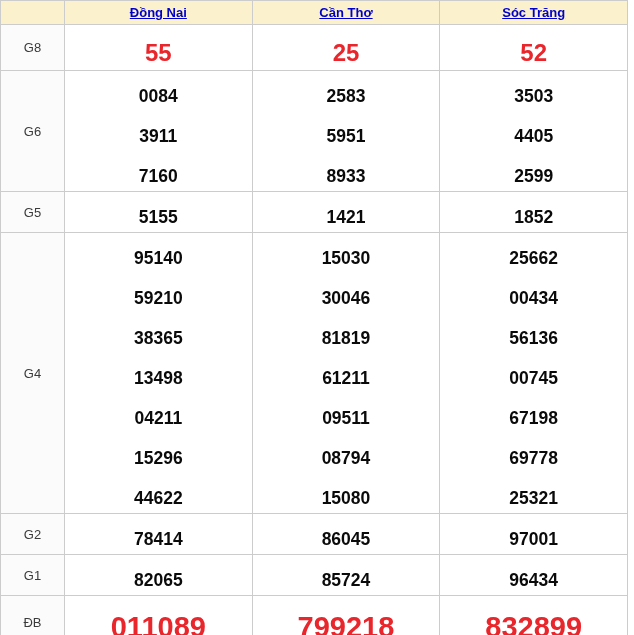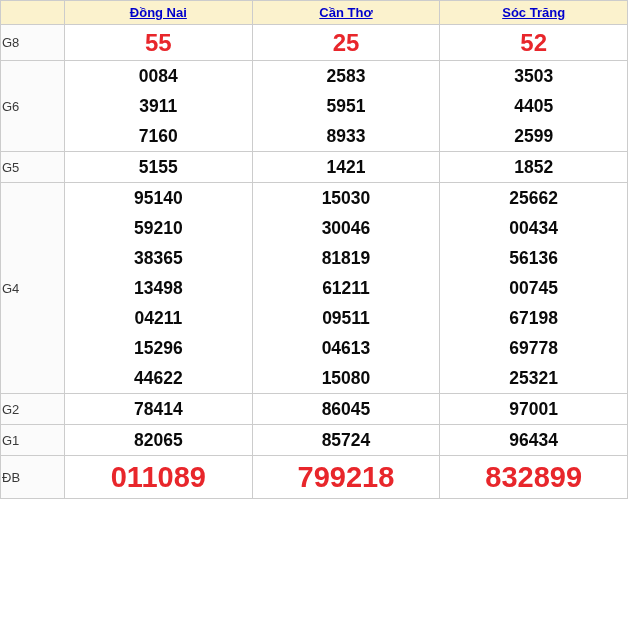--- a/index.html
+++ b/index.html
@@ -43,25 +43,25 @@
   col.c-label{width:64px;}
   thead th{
     background:var(--header-bg,#fbf2cd);
     height:21px;font-size:13px;text-align:center;
   }
   thead a{
     color:var(--header-link,#0000cc);
     font-weight:bold;text-decoration:underline;cursor:pointer;
   }
   td.label{
-    text-align:left;font-size:13px;color:#3a3a3a;
+    text-align:center;font-size:13px;color:#3a3a3a;
     background:#fbfbfb;font-weight:normal;
   }
   td.vals{text-align:center;font-weight:bold;color:#0a0a0a;padding:0;}
-  .line{height:30px;line-height:30px;font-size:17.5px;}
+  .line{height:30px;line-height:30px;font-size:17.5px;margin-top:10px;}
   tr.red-lg .line{
     height:35px;line-height:35px;font-size:24px;
     color:var(--value-red,#e8262b);
   }
   tr.red-xl .line{
     height:42px;line-height:42px;font-size:29px;
     color:var(--value-red,#e8262b);
   }
 </style>
 </head>
@@ -138,21 +138,21 @@
             <div class="line">04211</div>
             <div class="line">15296</div>
             <div class="line">44622</div>
           </td>
           <td class="vals">
             <div class="line">15030</div>
             <div class="line">30046</div>
             <div class="line">81819</div>
             <div class="line">61211</div>
             <div class="line">09511</div>
-            <div class="line">04613</div>
+            <div class="line">08794</div>
             <div class="line">15080</div>
           </td>
           <td class="vals">
             <div class="line">25662</div>
             <div class="line">00434</div>
             <div class="line">56136</div>
             <div class="line">00745</div>
             <div class="line">67198</div>
             <div class="line">69778</div>
             <div class="line">25321</div>

